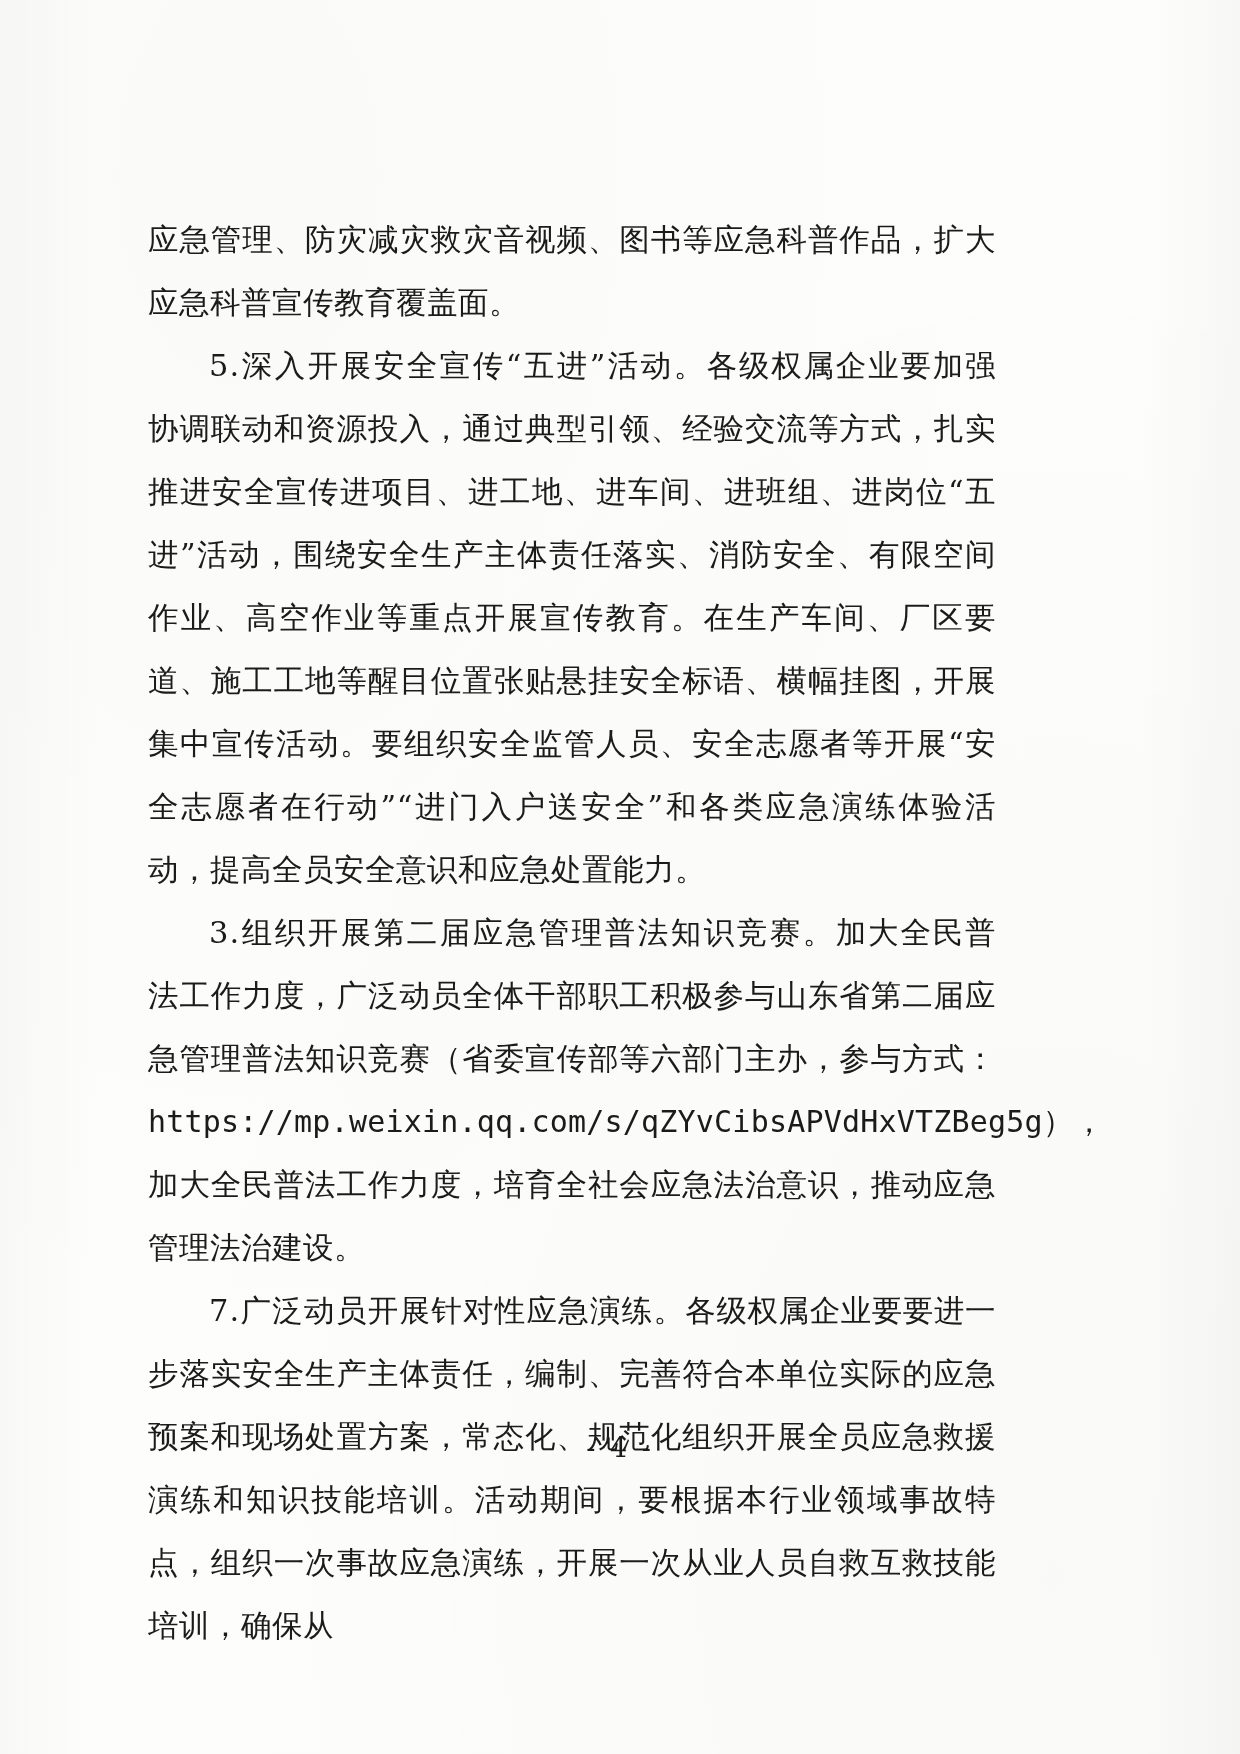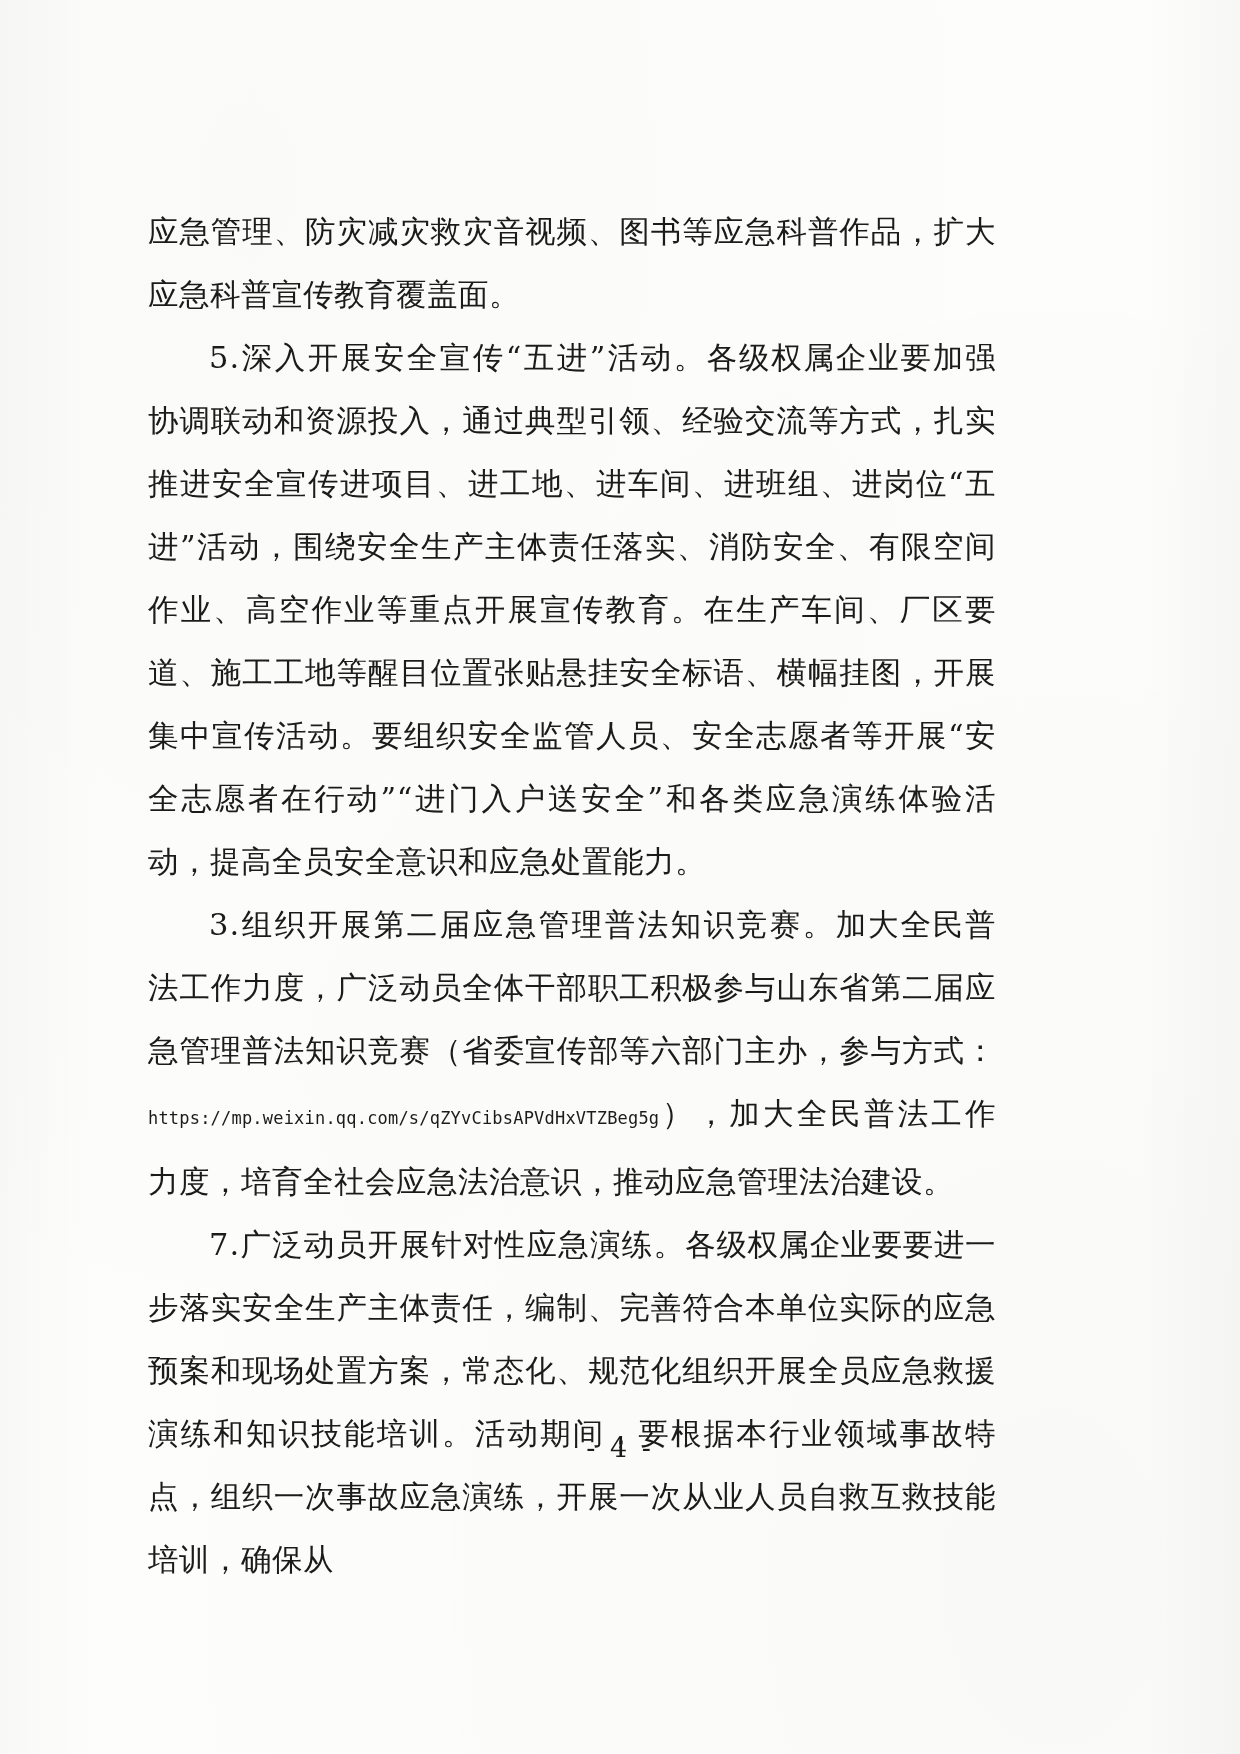--- a/index.html
+++ b/index.html
@@ -23,42 +23,42 @@
     inset: 0;
     background:
       radial-gradient(ellipse at 20% 10%, rgba(0,0,0,0.012), rgba(0,0,0,0) 60%),
       radial-gradient(ellipse at 85% 90%, rgba(0,0,0,0.015), rgba(0,0,0,0) 65%),
       linear-gradient(90deg, rgba(0,0,0,0.02) 0%, rgba(0,0,0,0) 8%, rgba(0,0,0,0) 92%, rgba(0,0,0,0.025) 100%);
     pointer-events: none;
   }
   .body-area {
     position: absolute;
     left: 148px;
-    top: 200px;
+    top: 208px;
     width: 848px;
   }
   p.para {
     margin: 0 0 0 0;
     font-size: 30.5px;
     line-height: 63px;
     letter-spacing: 0.5px;
     text-align: justify;
     text-justify: inter-ideograph;
     text-indent: 0;
   }
   p.para.indent {
     text-indent: 61px;
   }
   .lead {
     font-weight: normal;
     letter-spacing: 1.2px;
   }
   .url {
     font-family: "DejaVu Sans Mono", "Liberation Mono", monospace;
-    font-size: 17px;
+    font-size: 30px;
     letter-spacing: 0.2px;
   }
   .footer {
     position: absolute;
     left: 0;
     right: 0;
     top: 1432px;
     text-align: center;
     font-size: 27px;
     letter-spacing: 3px;

